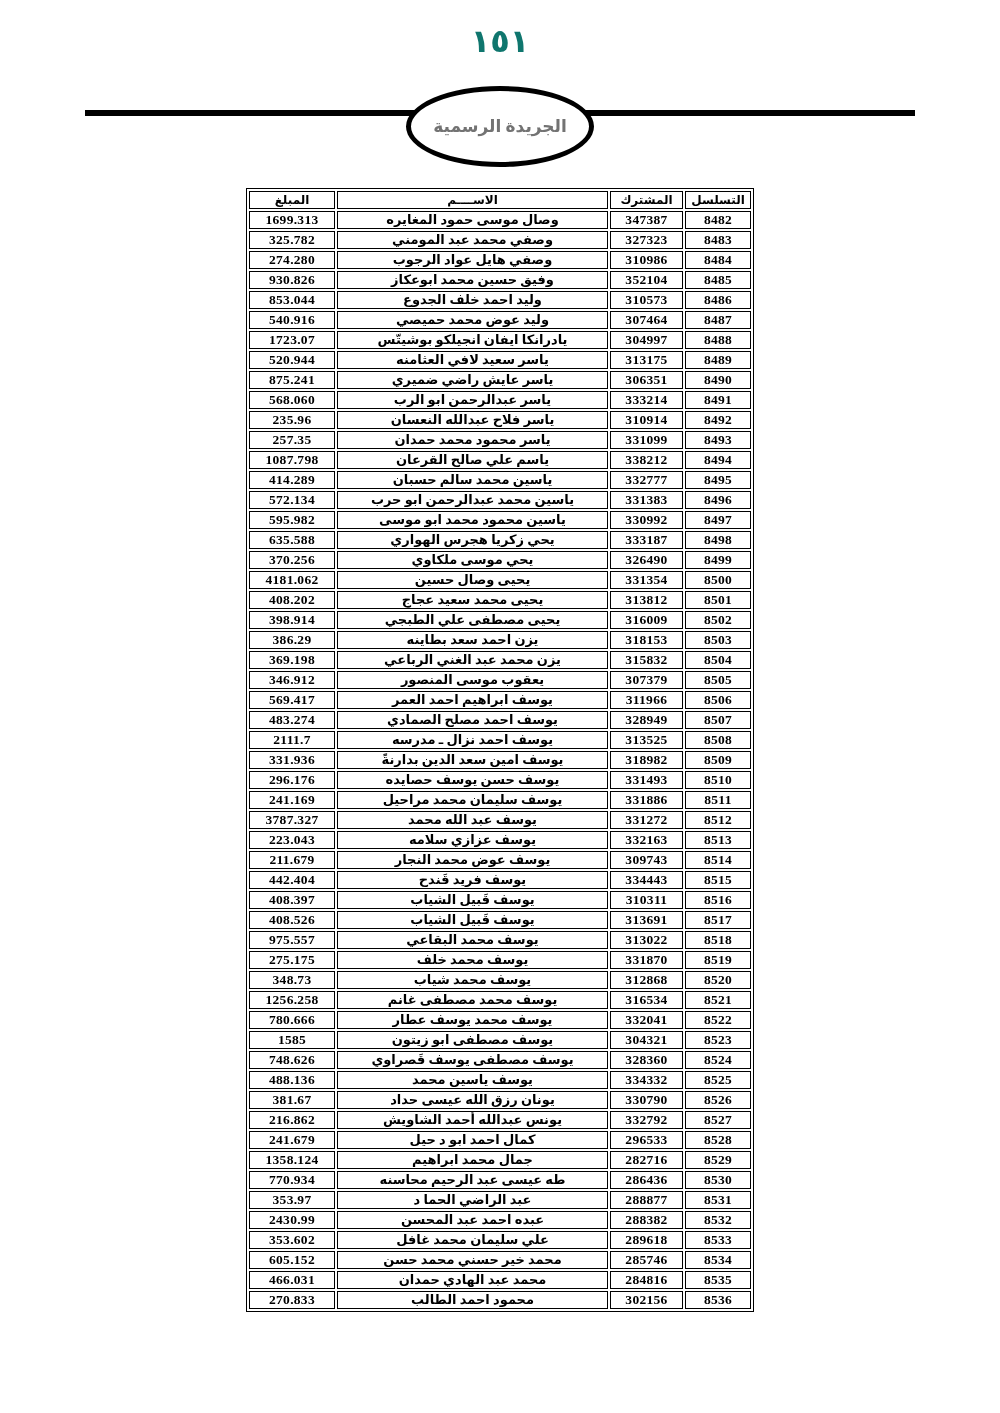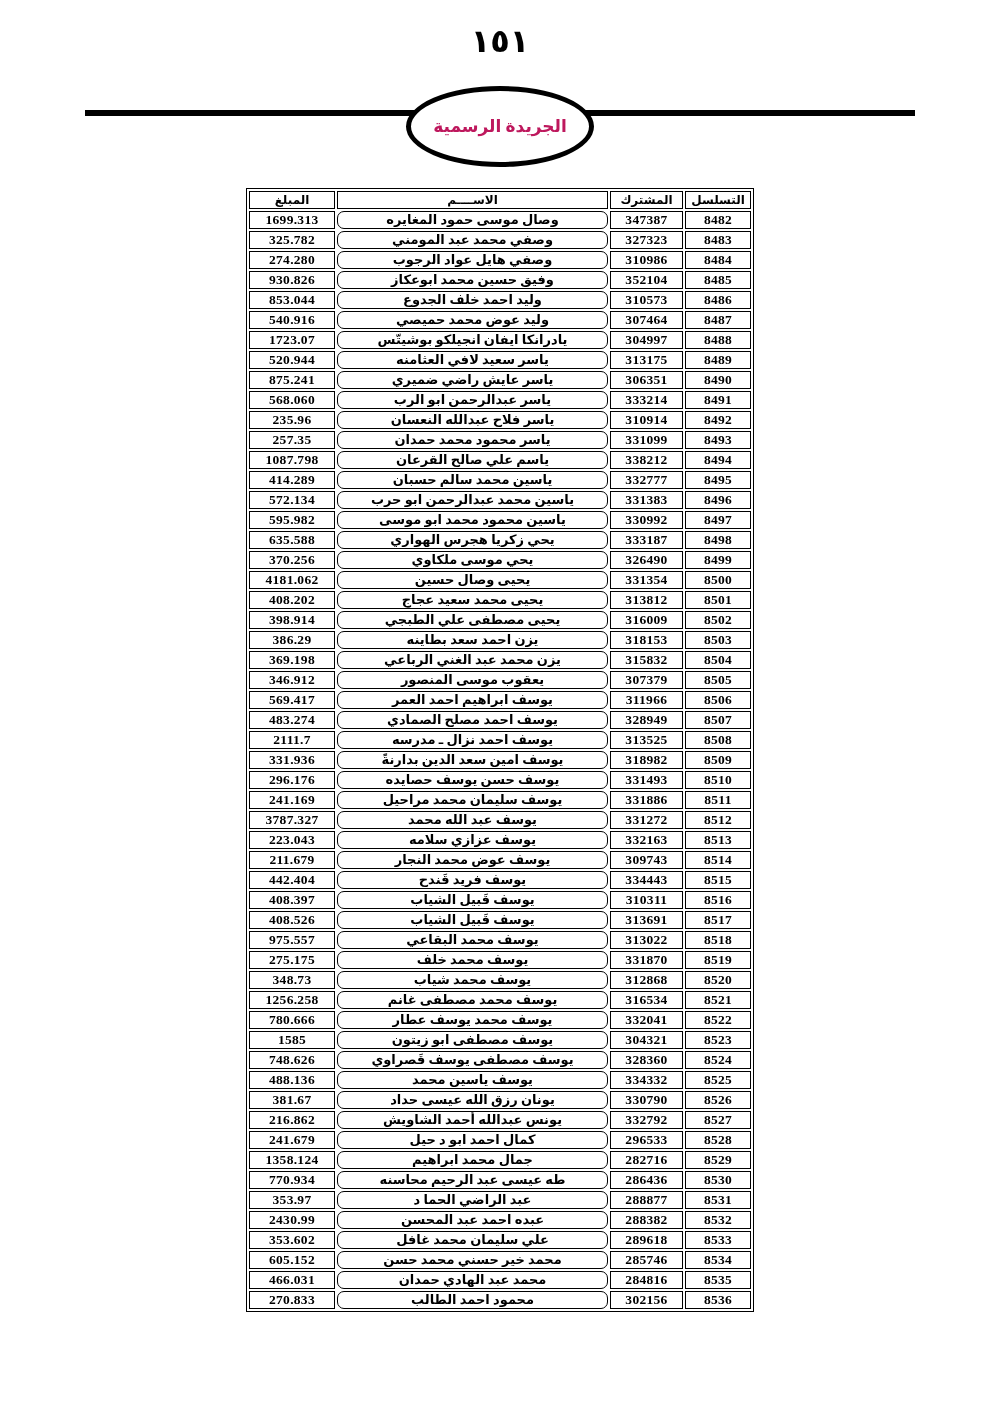--- a/index.html
+++ b/index.html
@@ -12,21 +12,21 @@
     overflow: hidden;
   }
   .page-number {
     position: absolute;
     top: 22px;
     left: 0;
     right: 0;
     text-align: center;
     font-size: 32px;
     font-weight: bold;
-    color: #000000;
+    color: #0f766e;
   }
   .header-rule {
     position: absolute;
     top: 110px;
     left: 85px;
     width: 830px;
     height: 6px;
     background: #000;
     z-index: 1;
   }
@@ -40,21 +40,21 @@
     border: 5px solid #000;
     border-radius: 50%;
     z-index: 2;
     display: flex;
     align-items: center;
     justify-content: center;
   }
   .gazette-title {
     font-size: 17px;
     font-weight: bold;
-    color: #be185d;
+    color: #737373;
     direction: rtl;
     white-space: nowrap;
   }
   table.data-table {
     position: absolute;
     top: 188px;
     left: 246px;
     direction: rtl;
     border-collapse: separate;
     border-spacing: 2px;
@@ -73,21 +73,21 @@
     color: #000;
     line-height: 16px;
     white-space: nowrap;
     overflow: hidden;
   }
   .col-serial { width: 64px; }
   .col-sub    { width: 71px; }
   .col-name   { width: 269px; }
   .col-amt    { width: 84px; }
   td.col-serial, td.col-sub, td.col-amt { font-size: 13.5px; letter-spacing: 0.3px; }
-  td.col-name { font-size: 13px; border-radius: 7px; }
+  td.col-name { font-size: 13px; }
   th { font-size: 12px; }
   th.col-amt { text-align: right; padding-left: 0; padding-right: 10px; box-sizing: border-box; }
 </style>
 </head>
 <body>
 
 <div class="page">
 
   <div class="page-number">١٥١</div>
 

